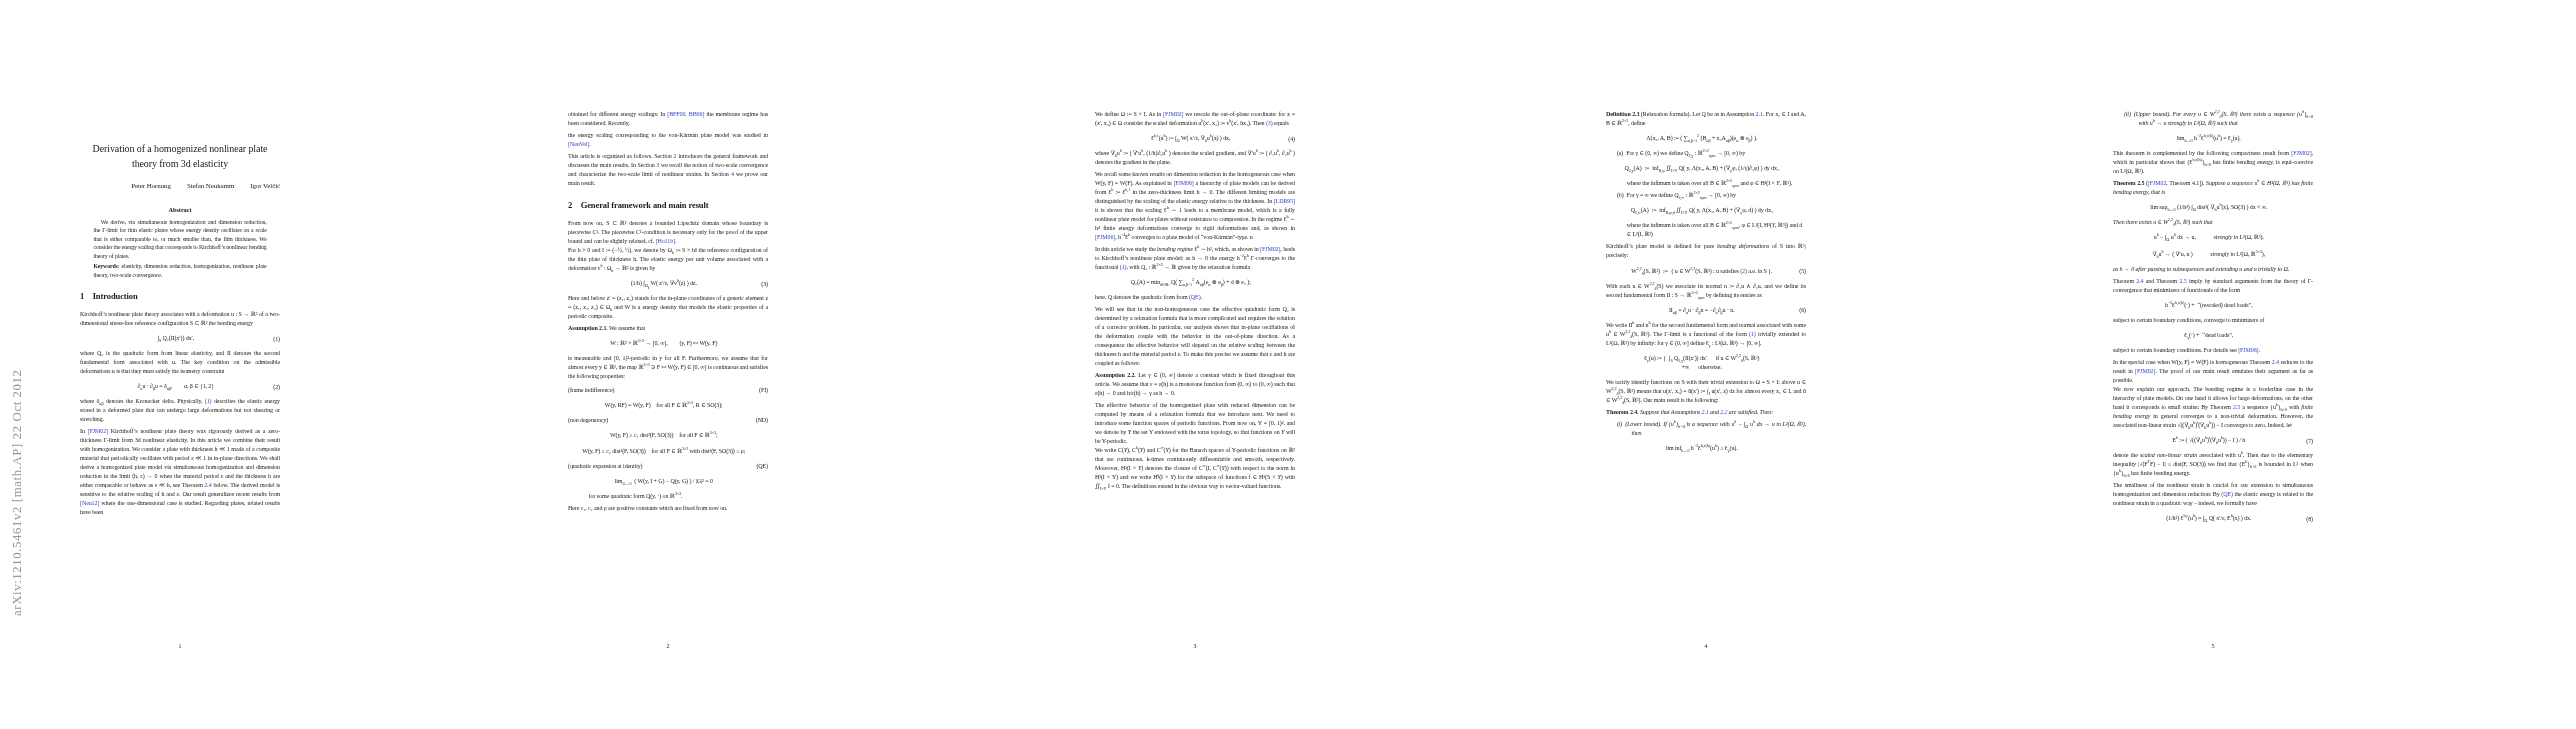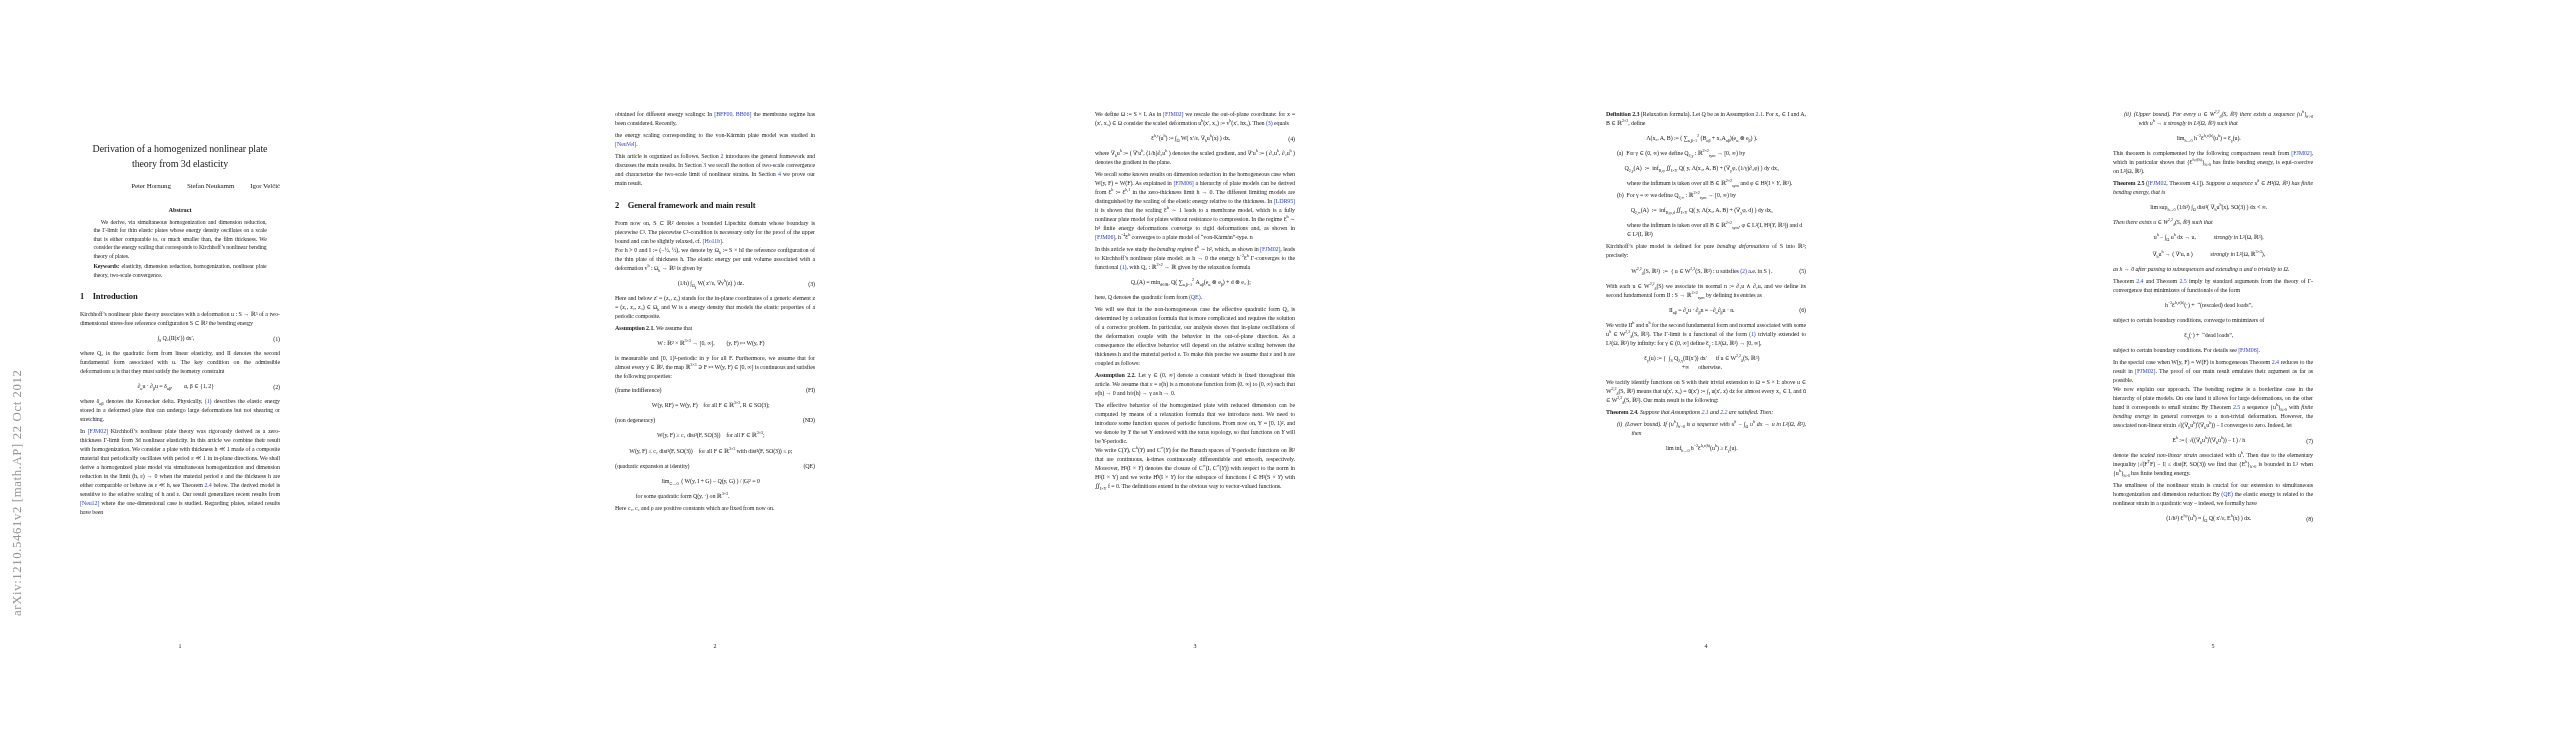--- a/index.html
+++ b/index.html
@@ -2,21 +2,21 @@
 <html style="--link: #3545c4; --text: #1b1b1b; --stamp: #969696;font-size:9.7px"><head>
 <meta charset="utf-8">
 <style>
   :root{ --link:#3545c4; --text:#1b1b1b; --stamp:#969696; }
   html,body{margin:0;padding:0;width:2576px;height:729px;background:#ffffff;overflow:hidden;}
   body{font-family:"Liberation Serif","DejaVu Serif",serif;color:var(--text);}
   .stamp{position:absolute;left:9.7px;top:616px;transform:rotate(-90deg);transform-origin:0 0;
          font-size:12.8px;letter-spacing:0.6px;color:var(--stamp);white-space:nowrap;}
   .page{position:absolute;top:0;width:200px;height:680px;font-size:6px;line-height:9px;
         text-align:justify;letter-spacing:-0.1px;}
-  .pg1{left:80px}.pg2{left:615px}.pg3{left:1095px}.pg4{left:1606px}.pg5{left:2113px}
+  .pg1{left:80px}.pg2{left:568px}.pg3{left:1095px}.pg4{left:1606px}.pg5{left:2113px}
   .pg1 .content{padding-top:139px}
   .pg2 .content,.pg3 .content,.pg4 .content,.pg5 .content{padding-top:107px}
   .blk{margin:3px 0;}
   .title{font-size:10px;line-height:14.6px;text-align:center;padding:0 4.9px;margin-bottom:11px;}
   .authors{text-align:right;font-size:7px;margin:9.7px 0 13.4px;}
   .augap{display:inline-block;width:16px;}
   .absh{text-align:center;font-weight:bold;font-size:6.4px;margin:8.5px 0 4.3px;}
   .abs{font-size:5.8px;line-height:8.5px;padding:0 13.4px;margin:1.8px 0;}
   .find{text-indent:7.3px;}
   .h{font-size:8.5px;font-weight:bold;margin:12px 0 8px;text-align:left;line-height:11px;}

